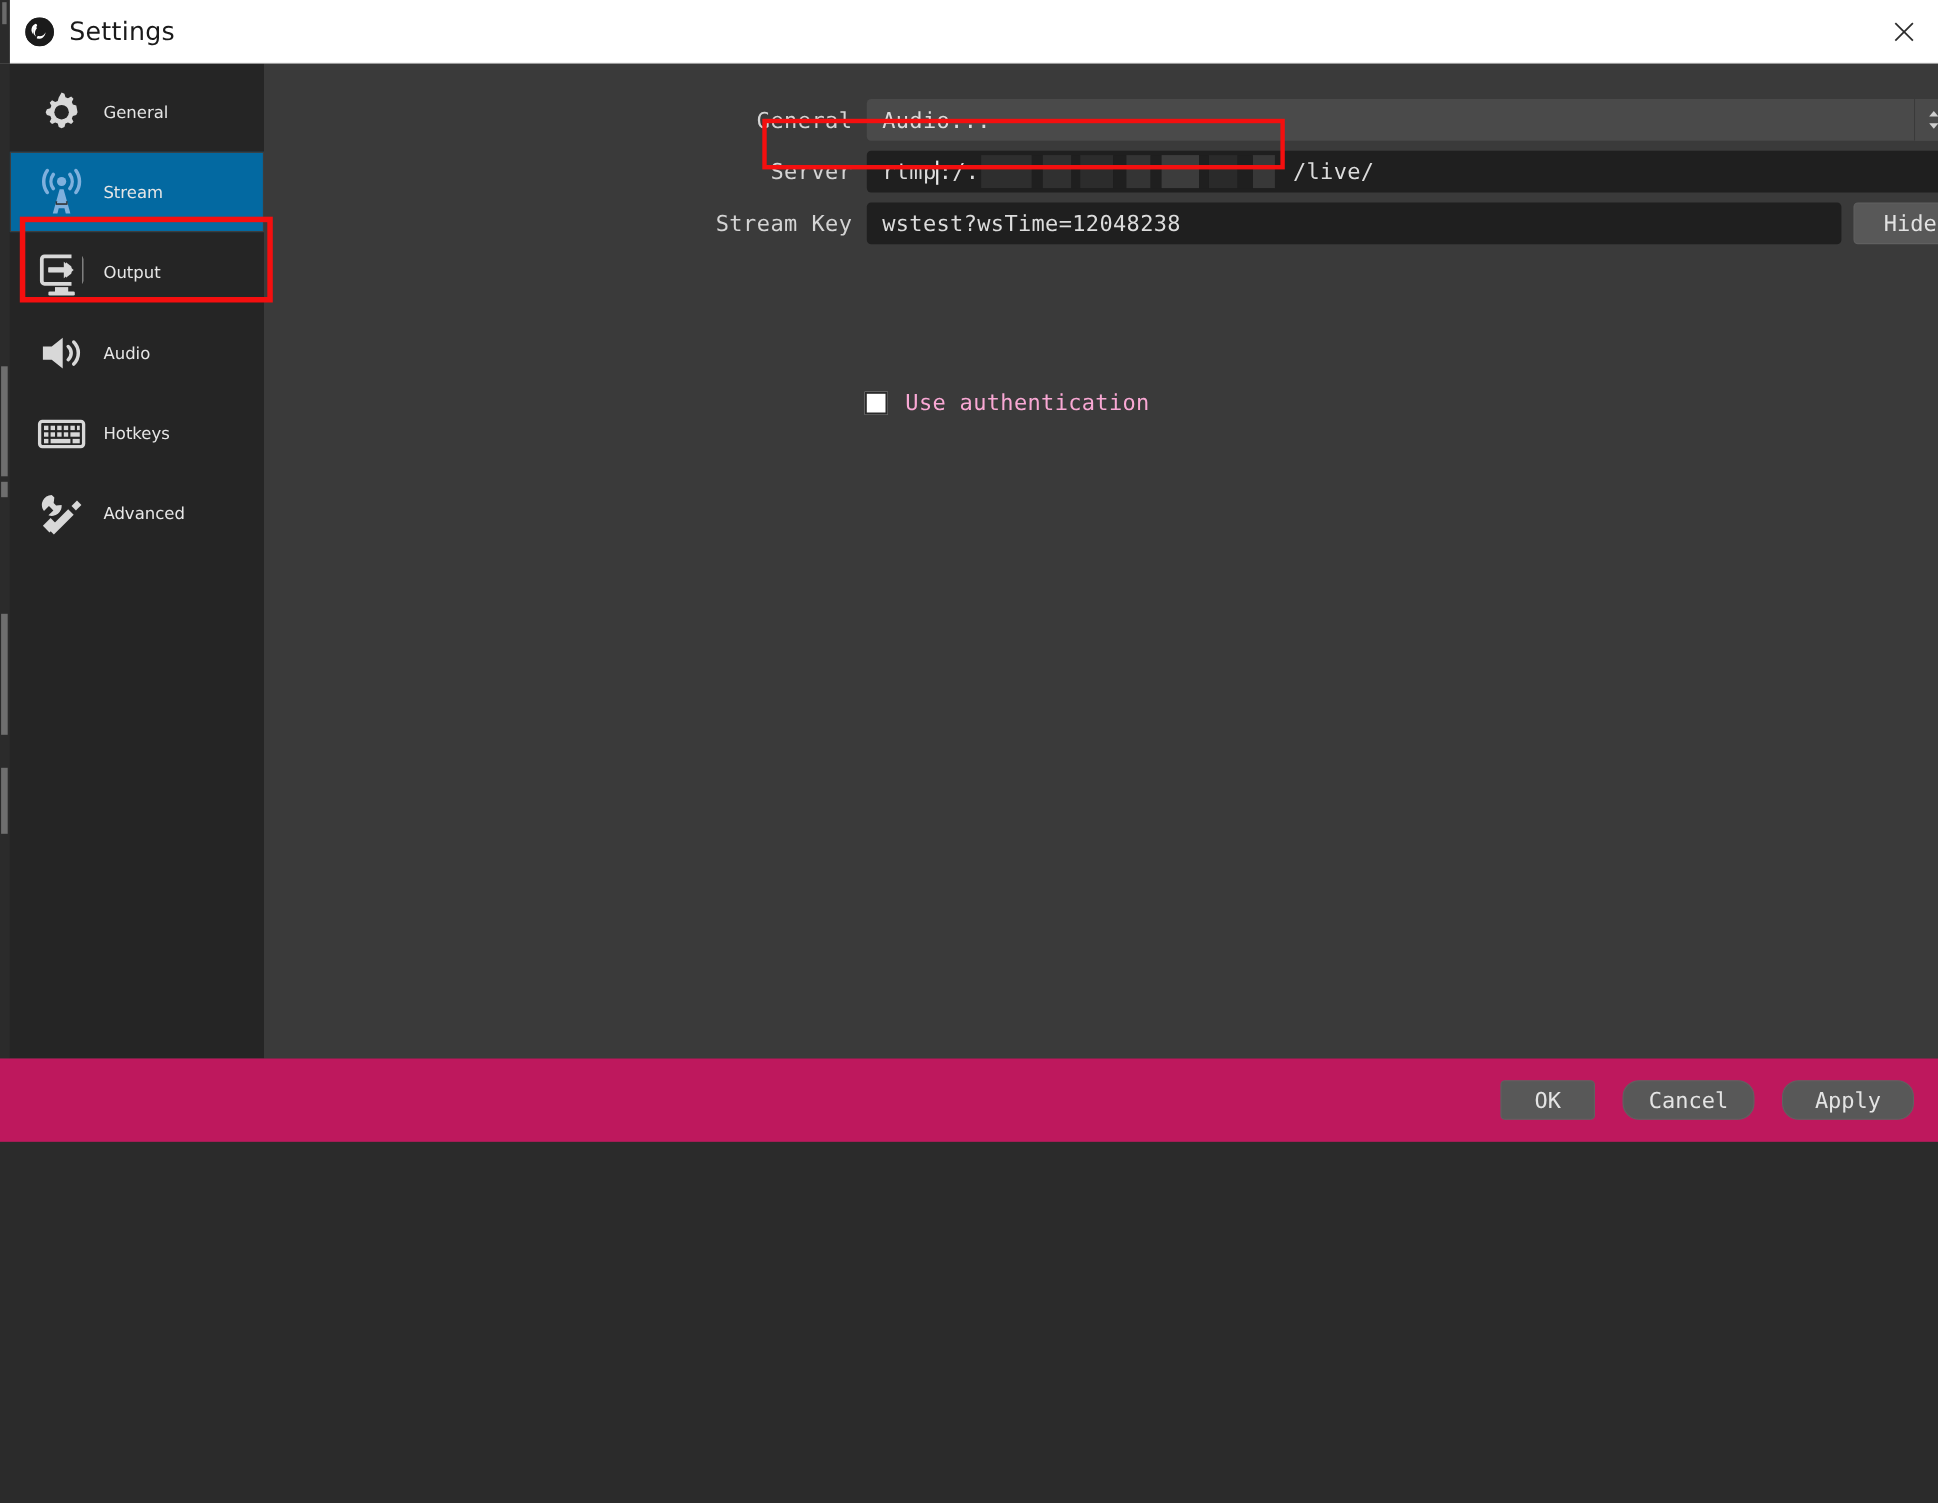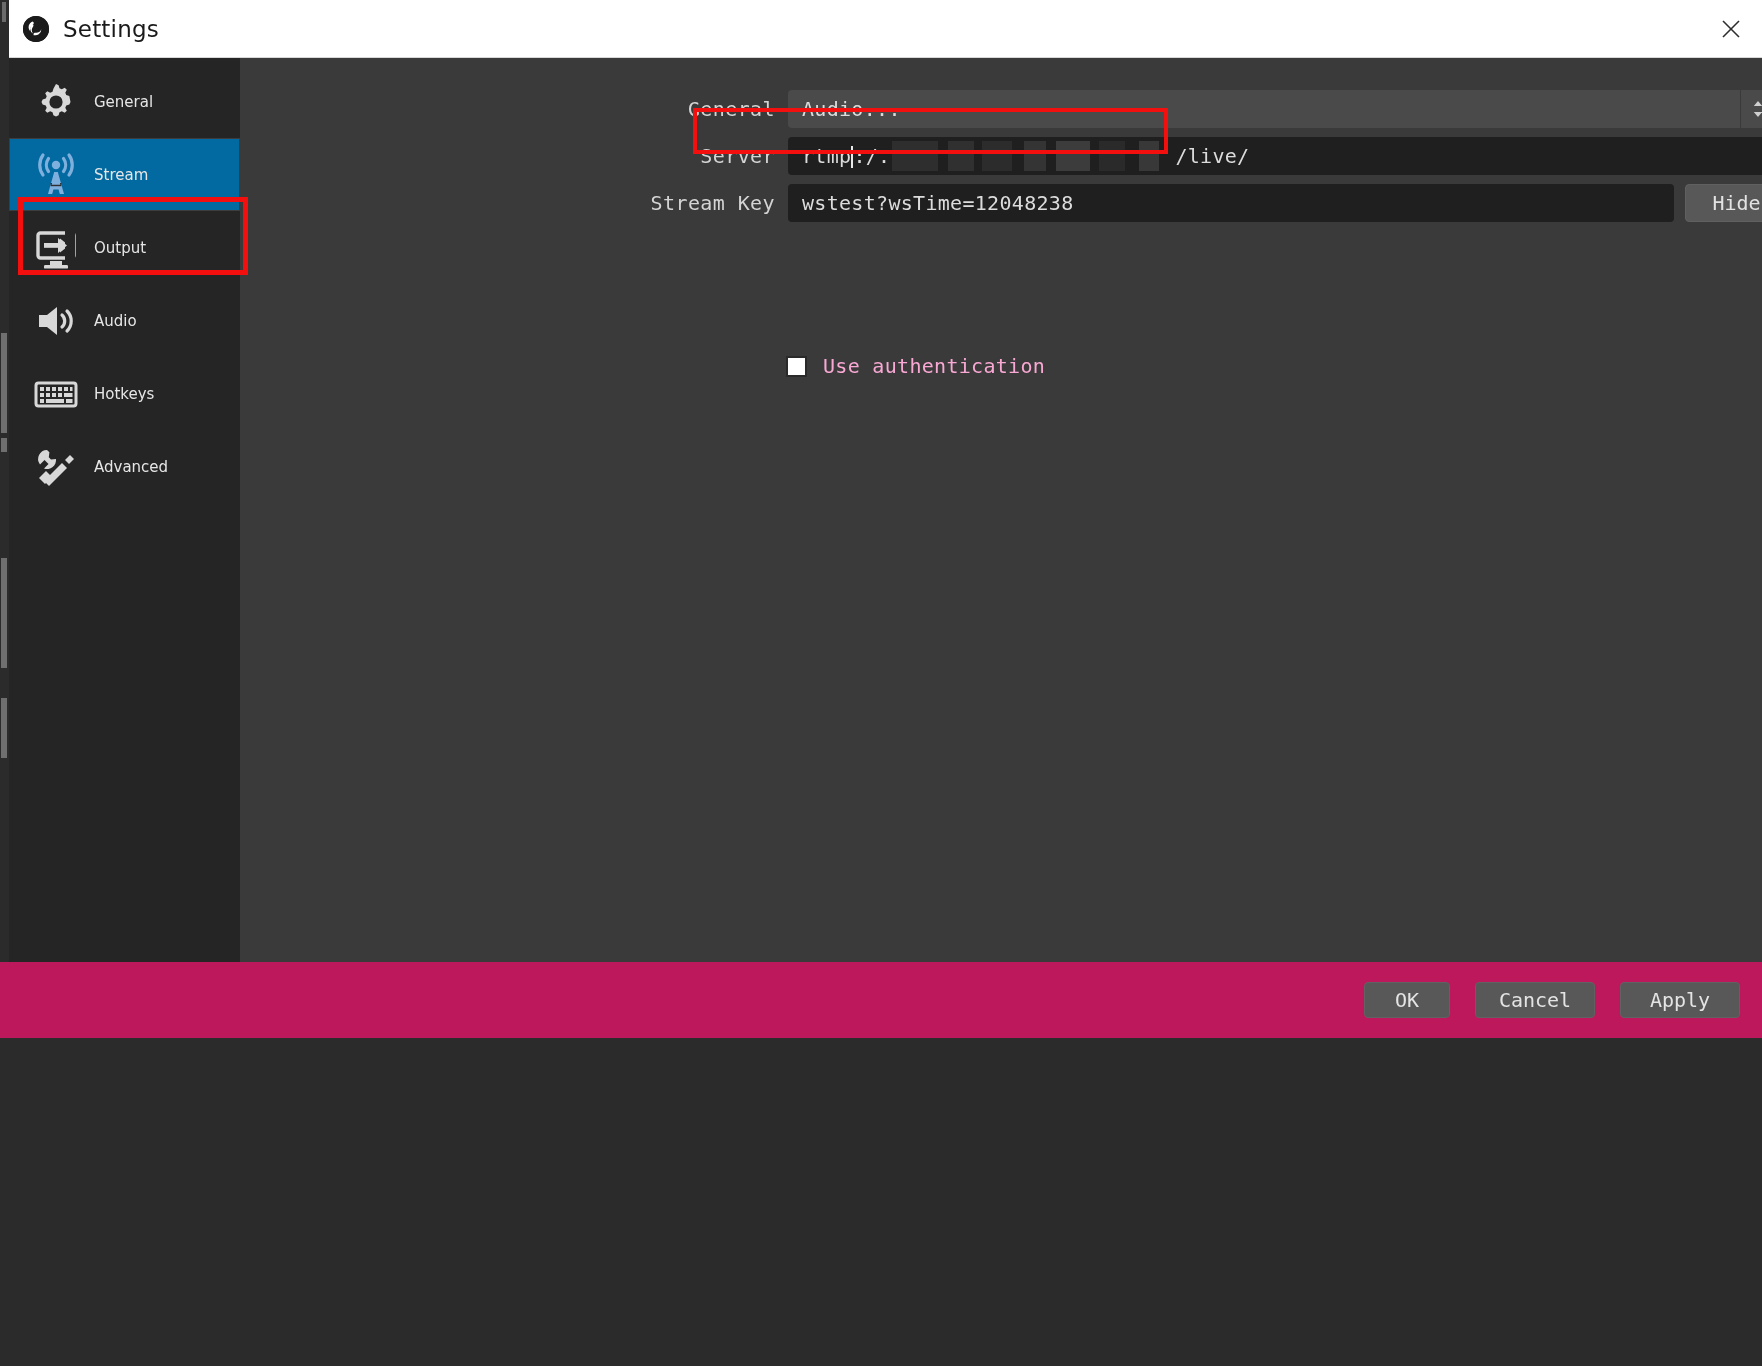--- a/index.html
+++ b/index.html
@@ -230,21 +230,21 @@
     width: 86px; height: 36px;
     background: #585858;
     border: 1px solid #616161;
     border-radius: 4px;
     display: flex; align-items: center; justify-content: center;
     font-family: "DejaVu Sans Mono", monospace;
     font-size: 20px; color: #e4e4e4;
     margin-left: 25px;
     cursor: pointer;
   }
-  .dlg-btn.wide { width: 120px; }
+  .dlg-btn.wide { width: 120px; border-radius: 15px; }
 </style>
 </head>
 <body>
 
 <div id="app">
 
   <div class="titlebar">
     <div class="titlebar-left-edge"></div>
     <div class="obs-logo">
       <svg width="26" height="26" viewBox="0 0 26 26">

